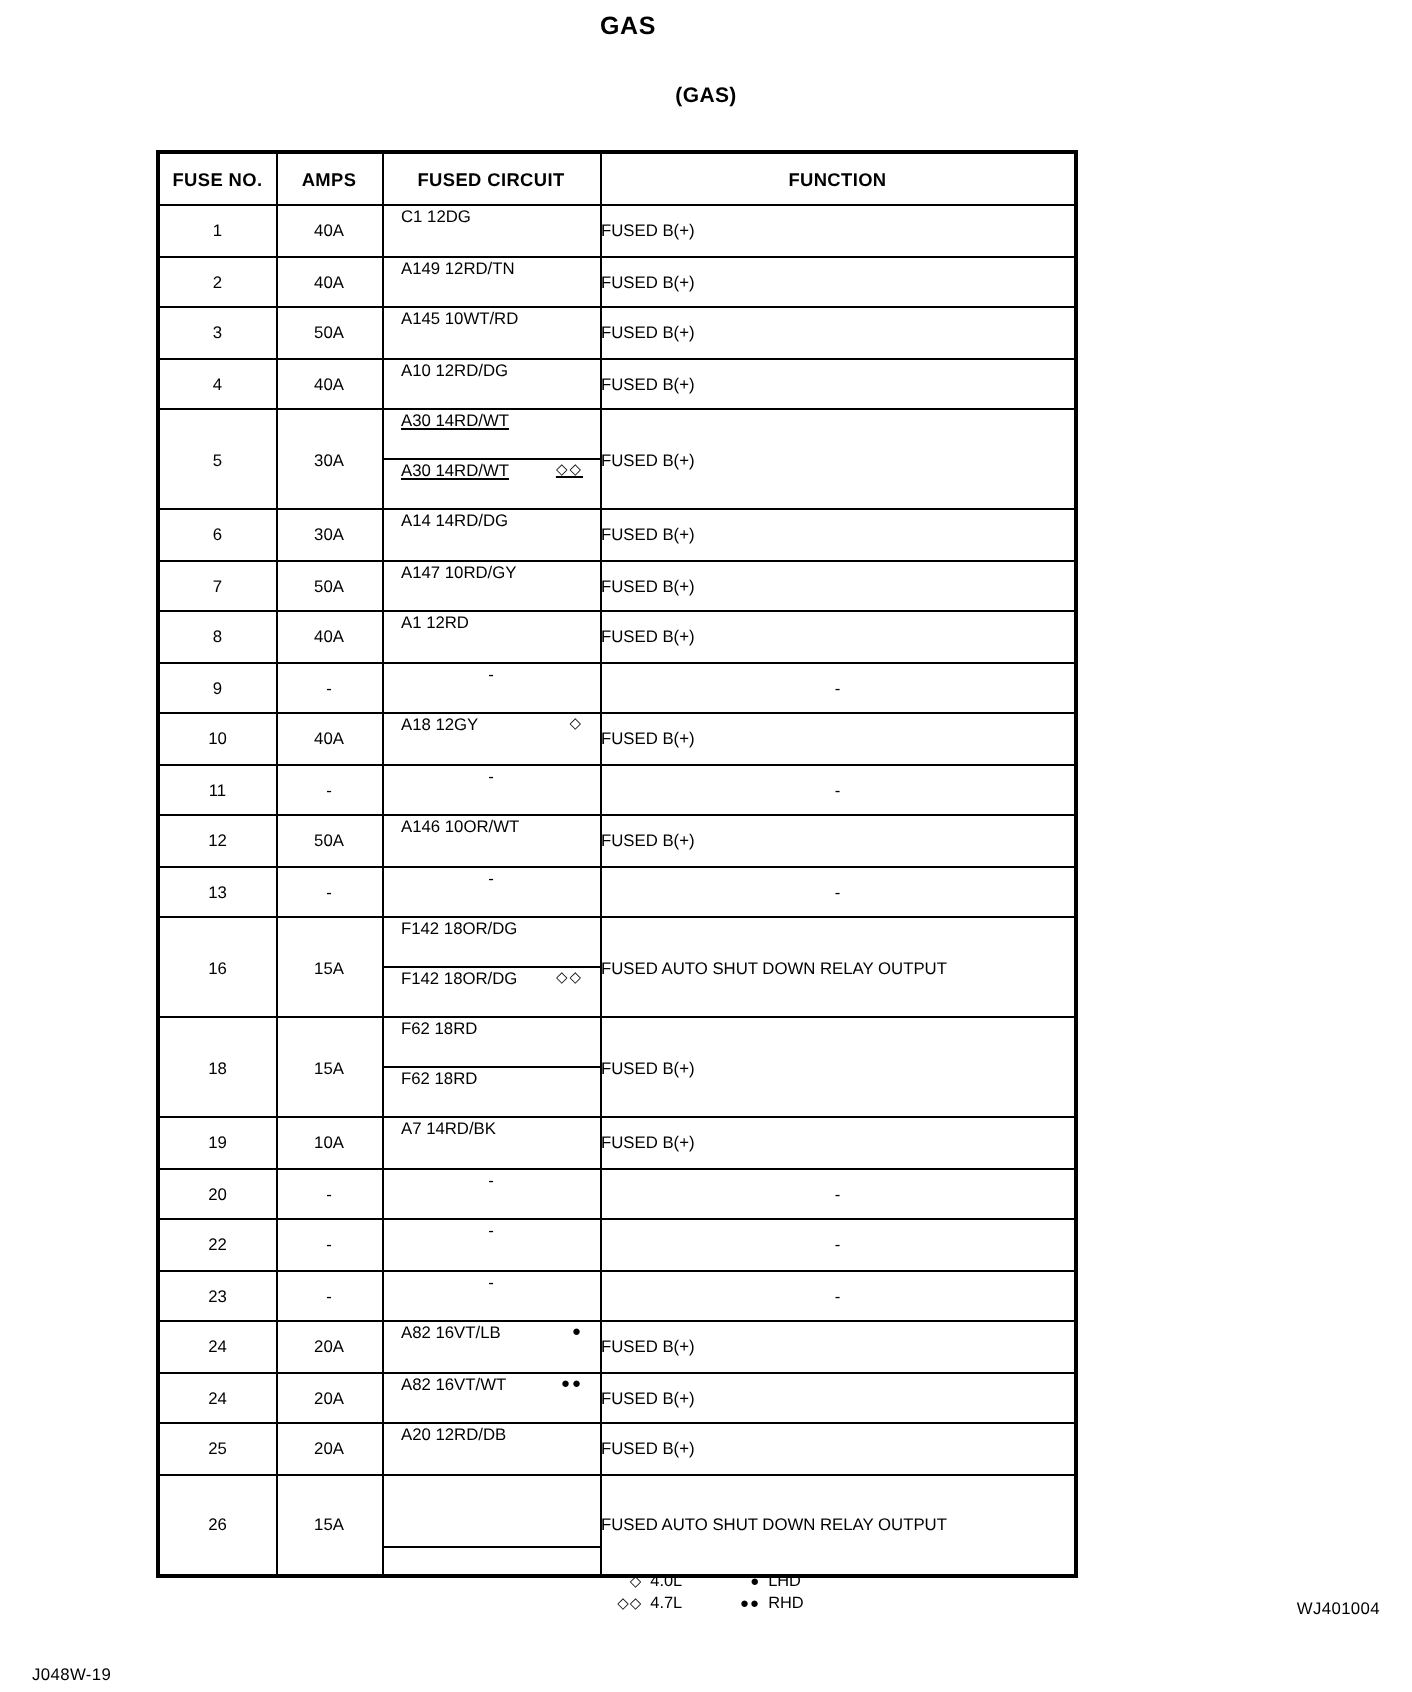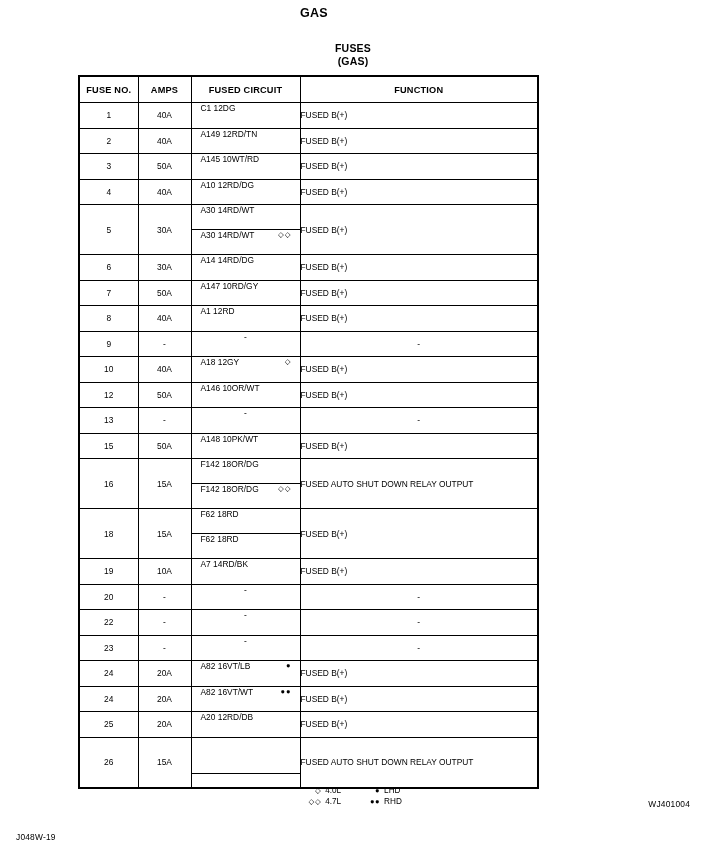--- a/index.html
+++ b/index.html
@@ -152,21 +152,20 @@
     font-size: 8.4px;
     letter-spacing: 0.2px;
   }
 </style>
 </head>
 <body>
 
 <div id="main-title">GAS</div>
 
 <div id="subtitle-block">
-  <div>FUSES</div>
   <div>(GAS)</div>
 </div>
 
 <div id="fuse-table-wrap">
   <table class="fuse-table">
     <colgroup>
       <col class="c-no">
         <col class="c-amps">
         <col class="c-circ">
         <col class="c-func">
@@ -216,21 +215,21 @@
           <td class="circ">
             <div class="circ-line">
               <span class="txt">A10 12RD/DG</span>
             </div>
           </td>
           <td class="func">FUSED B(+)</td>
         </tr>
         <tr>
           <td class="num">5</td>
           <td class="amps">30A</td>
-          <td class="circ split" style="height: 49px;">
+          <td class="circ split" style="height: 49px; text-decoration: underline;">
             <div class="circ-line">
               <span class="txt">A30 14RD/WT</span>
             </div>
             <div class="circ-line">
               <span class="txt">A30 14RD/WT</span>
               <span class="mark">◇◇</span>
             </div>
           </td>
           <td class="func">FUSED B(+)</td>
         </tr>
@@ -279,48 +278,48 @@
           <td class="amps">40A</td>
           <td class="circ">
             <div class="circ-line">
               <span class="txt">A18 12GY</span>
               <span class="mark">◇</span>
             </div>
           </td>
           <td class="func">FUSED B(+)</td>
         </tr>
         <tr>
+          <td class="num">11</td>
+          <td class="amps">-</td>
+          <td class="circ">
+            <div class="circ-line dash">
+              <span class="txt">-</span>
+            </div>
+          </td>
+          <td class="func center">-</td>
+        </tr>
+        <tr>
           <td class="num">12</td>
           <td class="amps">50A</td>
           <td class="circ">
             <div class="circ-line">
               <span class="txt">A146 10OR/WT</span>
             </div>
           </td>
           <td class="func">FUSED B(+)</td>
         </tr>
         <tr>
           <td class="num">13</td>
           <td class="amps">-</td>
           <td class="circ">
             <div class="circ-line dash">
               <span class="txt">-</span>
             </div>
           </td>
           <td class="func center">-</td>
-        </tr>
-        <tr>
-          <td class="num">15</td>
-          <td class="amps">50A</td>
-          <td class="circ">
-            <div class="circ-line">
-              <span class="txt">A148 10PK/WT</span>
-            </div>
-          </td>
-          <td class="func">FUSED B(+)</td>
         </tr>
         <tr>
           <td class="num">16</td>
           <td class="amps">15A</td>
           <td class="circ split" style="height: 49px;">
             <div class="circ-line">
               <span class="txt">F142 18OR/DG</span>
             </div>
             <div class="circ-line">
               <span class="txt">F142 18OR/DG</span>

